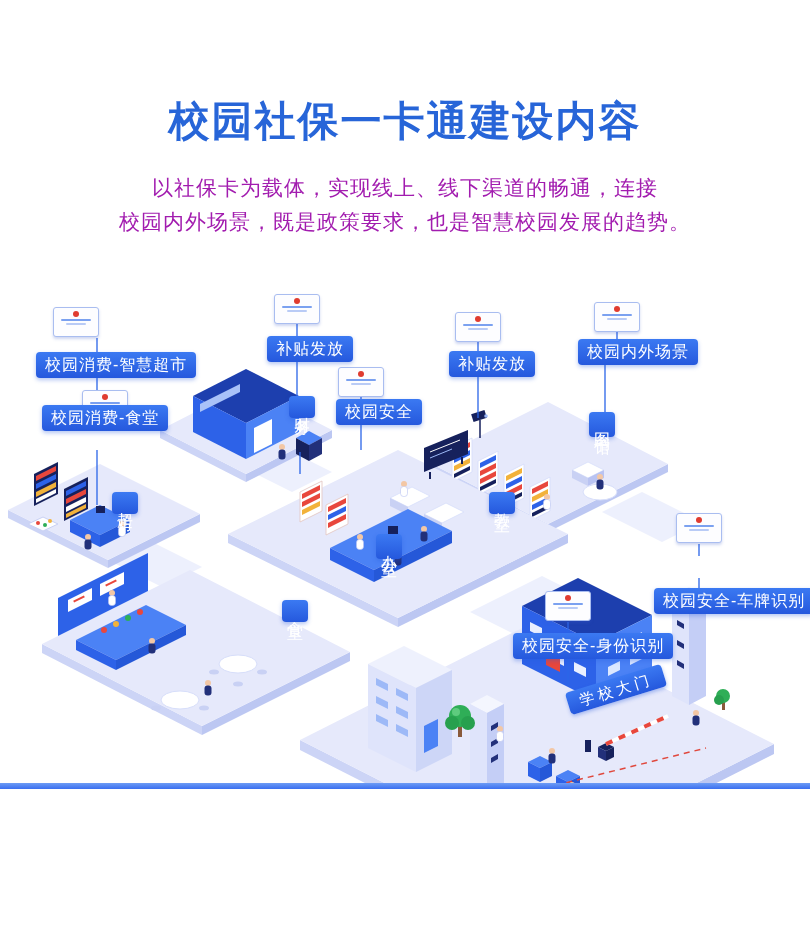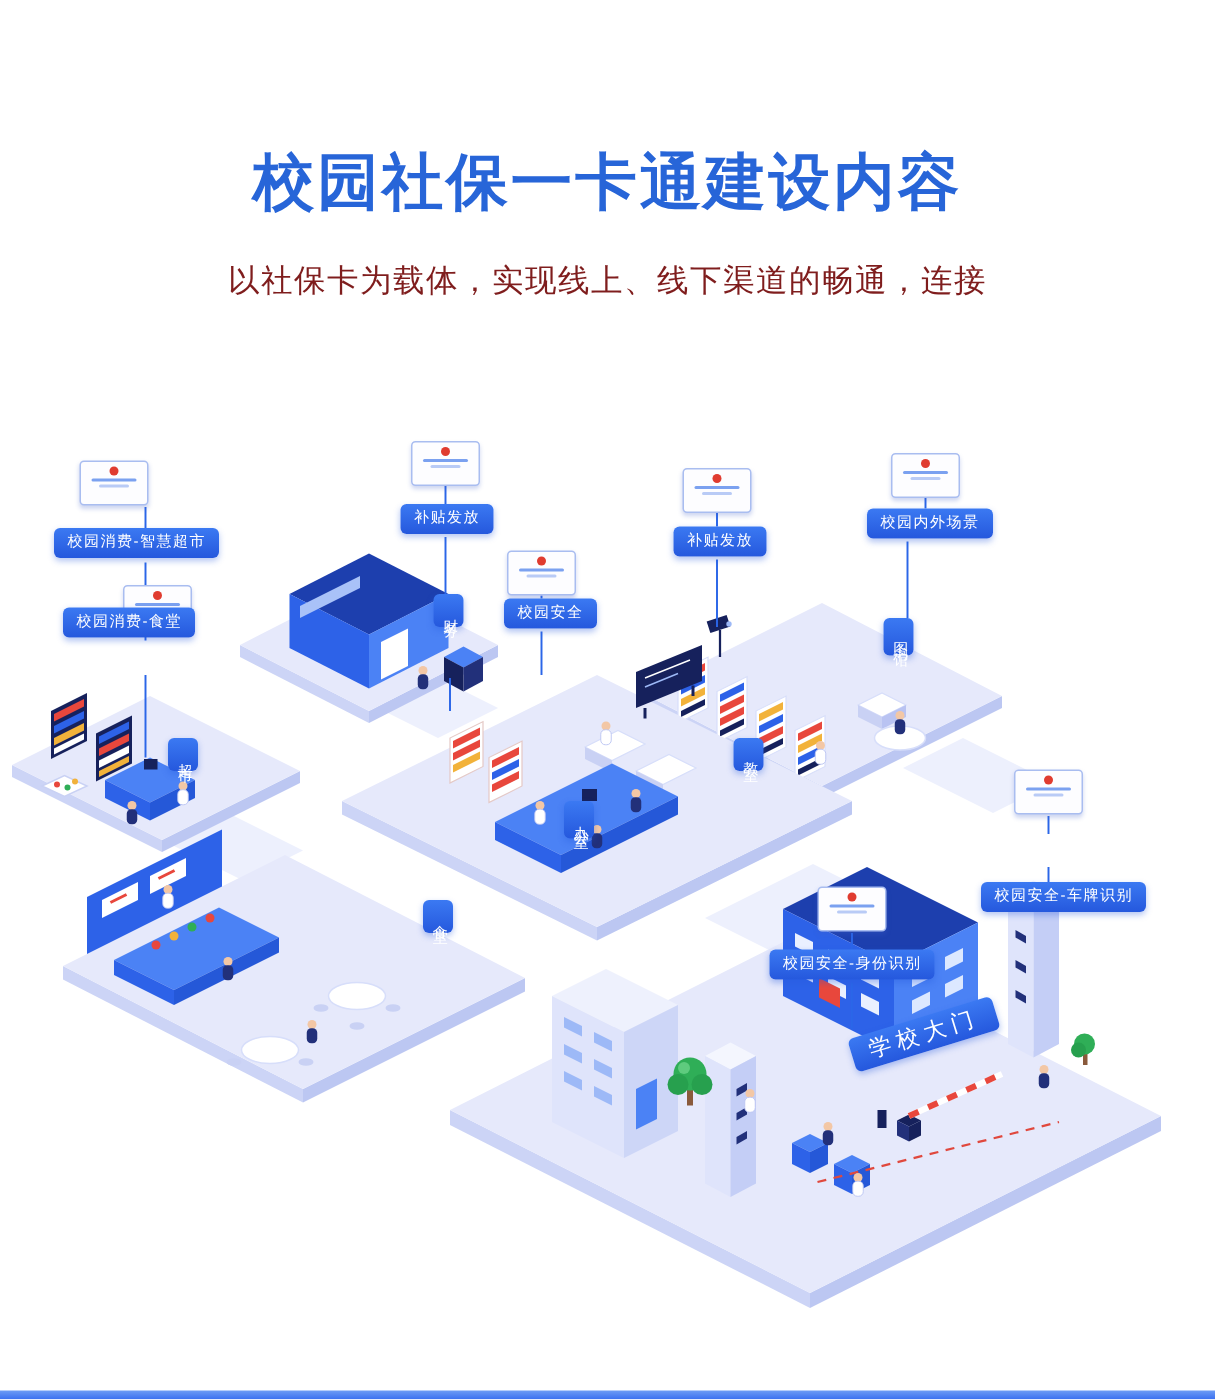--- a/index.html
+++ b/index.html
@@ -1,29 +1,29 @@
 <!DOCTYPE html>
 <html><head>
 <meta charset="utf-8">
 <style>
   * { margin:0; padding:0; box-sizing:border-box; }
   html,body { width:810px; height:933px; background:#fff;
     font-family:"Liberation Sans","DejaVu Sans",sans-serif; }
-  .page { position:relative; width:810px; height:933px; background:#fff; overflow:hidden; }
+  .page { position:relative; width:810px; height:789px; background:#fff; overflow:hidden; }
 
   .header { position:absolute; top:94px; left:0; width:100%; text-align:center; z-index:4; }
   .title { font-size:41px; font-weight:bold; color:#2765d8; letter-spacing:2px; }
-  .subtitle { margin-top:22px; font-size:21px; color:#7f1d1d; line-height:1.62; letter-spacing:1px; }
+  .subtitle { margin-top:22px; font-size:21px; color:#a21caf; line-height:1.62; letter-spacing:1px; }
 
   .scene { position:absolute; inset:0; z-index:1; }
   .scene svg { position:absolute; top:0; left:0; }
 
   .pill { position:absolute; z-index:3;
     background:linear-gradient(180deg,#3b79f2,#2558dd); color:#fff;
-    font-size:10px; line-height:1; padding:5px 9px; border-radius:4px;
+    font-size:16px; line-height:1; padding:5px 9px; border-radius:4px;
     white-space:nowrap; letter-spacing:1px;
     box-shadow:0 2px 4px rgba(37,88,221,.35); }
   .pill.v { writing-mode:vertical-rl; text-orientation:upright;
     padding:8px 5px; letter-spacing:3px; }
   .pill.gate { transform:rotate(-17deg); font-size:15px; padding:4px 12px; letter-spacing:4px; }
 
   .card { position:absolute; z-index:3; width:46px; height:30px;
     background:#fdfdff; border:1px solid #a9bdf0; border-radius:3px;
     box-shadow:0 2px 3px rgba(60,90,200,.25);
     display:flex; flex-direction:column; align-items:center; padding-top:3px; gap:2px; }
@@ -36,20 +36,21 @@
 </style>
 </head>
 <body>
 
 <div class="page">
 
   <div class="header">
     <div class="title">校园社保一卡通建设内容</div>
     <div class="subtitle">
       <span>以社保卡为载体，实现线上、线下渠道的畅通，连接</span><br>
+      <span>校园内外场景，既是政策要求，也是智慧校园发展的趋势。</span>
     </div>
   </div>
 
   <div class="scene">
 
     <svg width="810" height="933" viewBox="0 0 810 933">
       <defs>
         <g id="person-navy">
           <circle cx="0" cy="-9" r="3" fill="#f3c7a5"></circle>
           <rect x="-3.5" y="-6.5" width="7" height="10" rx="3" fill="#22307a"></rect>

